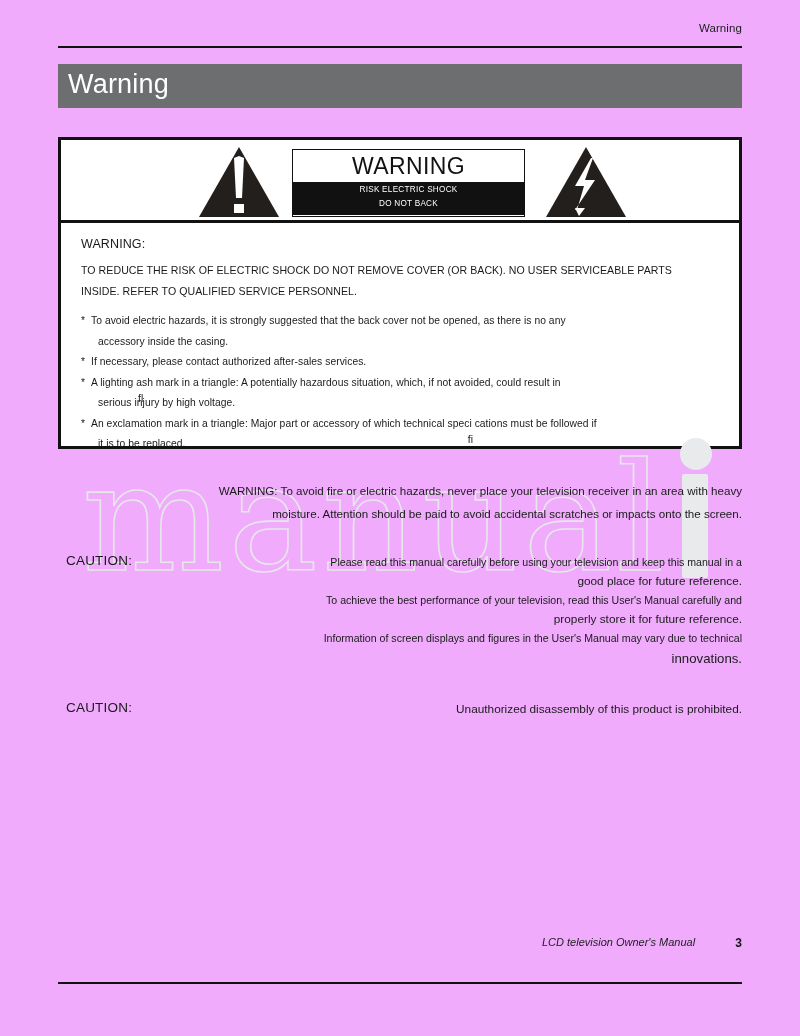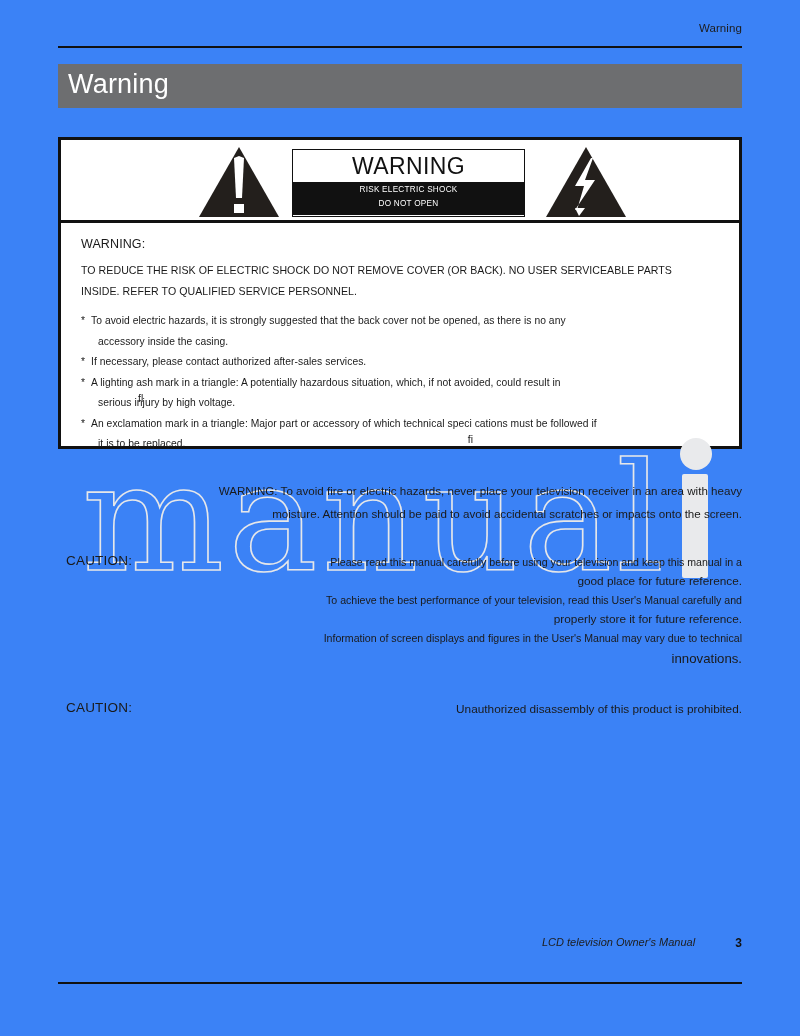--- a/index.html
+++ b/index.html
@@ -9,21 +9,21 @@
     background: #ffffff;
   }
   body {
     font-family: "Liberation Sans", sans-serif;
     color: #1a1a1a;
   }
   #page {
     position: relative;
     width: 800px;
     height: 1036px;
-    background: #3b82f6;
+    background: #f0abfc;
     overflow: hidden;
   }
 
   
   #running-header {
     position: absolute;
     left: 58px;
     top: 18px;
     width: 684px;
     text-align: right;
@@ -341,21 +341,21 @@
           <rect x="36" y="58" width="10" height="9" fill="#ffffff"></rect>
         </svg>
       </div>
 
       <div id="warning-plate">
         <div class="plate-top">
           <span>WARNING</span>
         </div>
         <div class="plate-bottom">
           <span>RISK ELECTRIC SHOCK</span>
-          <span>DO NOT OPEN</span>
+          <span>DO NOT BACK</span>
         </div>
       </div>
 
       <div id="bolt-symbol">
         <svg viewBox="0 0 82 72" width="82" height="72" aria-hidden="true">
           <polygon points="41,1 81,71 1,71" fill="#231f1c"></polygon>
           <polygon points="46,12 30,40 39,40 32,64 32,64 30,64 50,34 40,34 48,12" fill="#ffffff"></polygon>
           <polygon points="30,62 40,62 34,70" fill="#ffffff"></polygon>
         </svg>
       </div>

